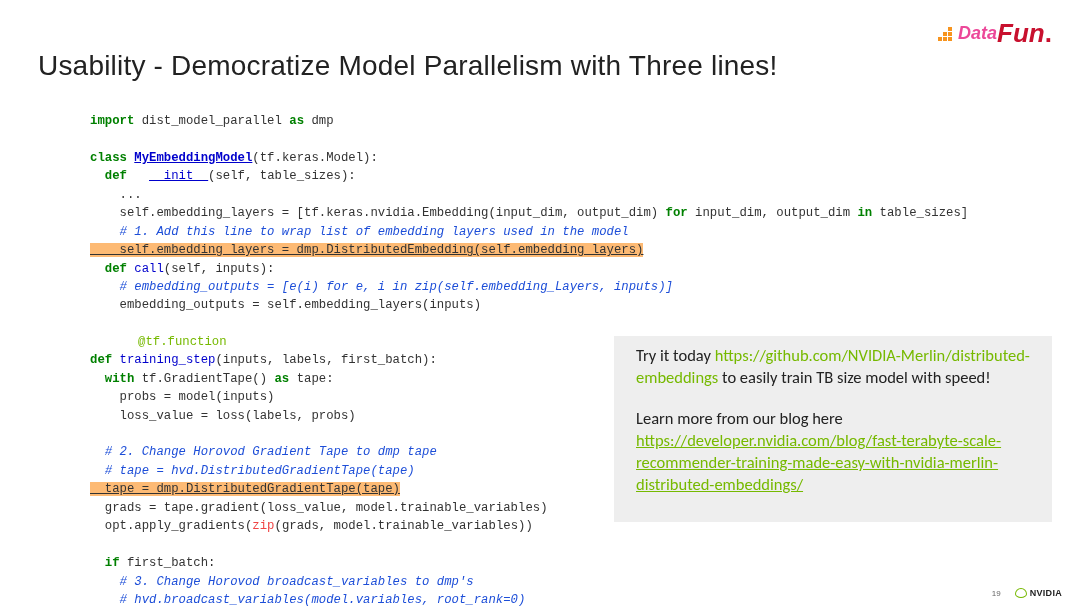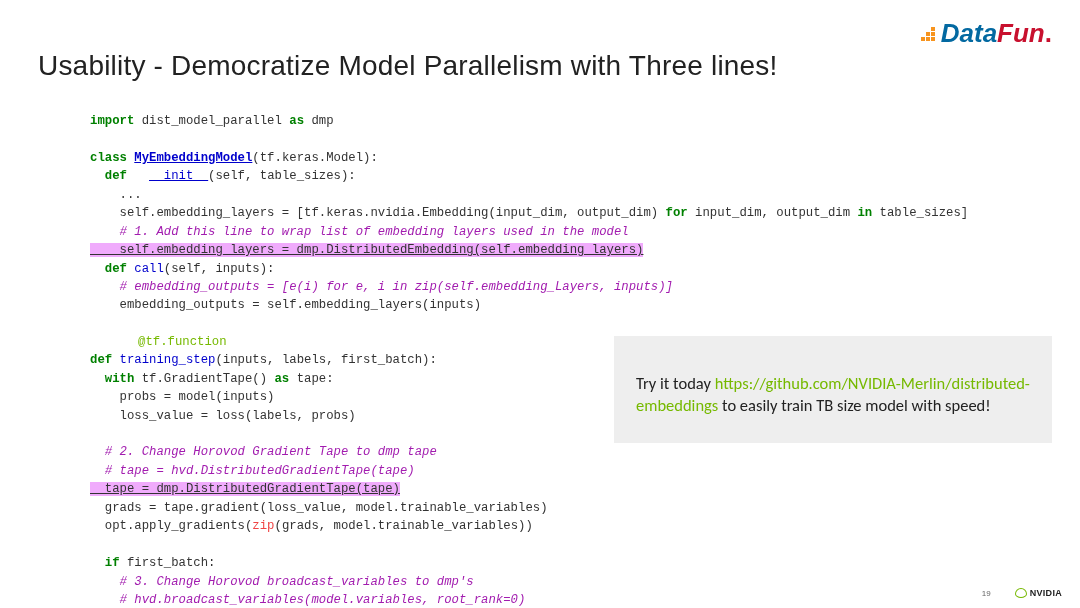--- a/index.html
+++ b/index.html
@@ -30,21 +30,21 @@
       position: absolute;
       width: 4px; height: 4px;
       background: #f7941e;
     }
     .top-logo .d1 { top: 2px; left: 10px; }
     .top-logo .d2 { top: 7px; left: 5px; }
     .top-logo .d3 { top: 7px; left: 10px; }
     .top-logo .d4 { top: 12px; left: 0px; }
     .top-logo .d5 { top: 12px; left: 5px; }
     .top-logo .d6 { top: 12px; left: 10px; }
-    .top-logo .dt { color: #0369a1; font-size: 26px; font-weight: 800; font-style: italic; }
+    .top-logo .dt { color: #ec4899; font-size: 18px; font-weight: 800; font-style: italic; }
     .top-logo .fun { color: #c8102e; font-size: 26px; font-weight: 800; font-style: italic; }
     .top-logo .dot { color: #c8102e; font-size: 26px; font-weight: 800; }
 
     .title {
       position: absolute;
       top: 50px;
       left: 38px;
       font-size: 28px;
       font-weight: 400;
       color: #222;
@@ -60,52 +60,52 @@
       font-size: 12.3px;
       line-height: 1.5;
       color: #333;
       white-space: pre;
     }
 
     .kw { color: #008000; font-weight: 700; margin-top: 40px; }
     .cls { color: #0000cc; font-weight: 700; text-decoration: underline; }
     .fn { color: #0000cc; }
     .deco { color: #76b900; padding-left: 48px; }
-    .cmt { color: #a21caf; font-style: italic; text-align: center; }
+    .cmt { color: #1d4ed8; font-style: italic; text-align: center; }
     .builtin { color: #ef4444; }
 
-    .hl { background: #f0abfc; }
+    .hl { background: #fdba74; }
     .ul { text-decoration: underline; }
 
     .code-area .block2 { margin-top: 18px; display: inline-block; }
 
     .info-box {
       position: absolute;
       top: 336px;
       right: 28px;
       width: 438px;
       background: #eeeeee;
-      padding: 36px 22px 26px 22px;
+      padding: 8px 22px 26px 22px;
       font-family: Calibri, Arial, sans-serif;
       font-size: 16.5px;
       line-height: 1.35;
       color: #222;
     }
     .info-box .link { color: #76b900; }
     .info-box .link-ul { color: #76b900; text-decoration: underline; }
     .info-box p { margin-bottom: 18px; }
     .info-box p:last-child { margin-bottom: 0; }
 
     .footer {
       position: absolute;
       bottom: 10px;
       right: 18px;
       display: flex;
       align-items: center;
-      gap: 24px;
+      gap: 14px;
     }
     .footer .pagenum { font-size: 8px; color: #666; }
     .footer .nvlogo {
       display: flex;
       align-items: center;
       font-size: 9px;
       font-weight: 700;
       color: #222;
       letter-spacing: 0.3px;
     }
@@ -163,20 +163,23 @@
 <span class="kw">  if </span><span>first_batch:</span>
 <span class="cmt">    # 3. Change Horovod broadcast_variables to dmp's</span>
 <span class="cmt">    # hvd.broadcast_variables(model.variables, root_rank=0)</span>
 
 </span></div>
 
 <div class="info-box">
   <p>
     <span>Try it today </span><span class="link">https://github.com/NVIDIA-Merlin/distributed-embeddings</span><span> to easily train TB size model with speed!</span>
   </p>
+  <p>
+    <span>Learn more from our blog here </span><span class="link-ul">https://developer.nvidia.com/blog/fast-terabyte-scale-recommender-training-made-easy-with-nvidia-merlin-distributed-embeddings/</span>
+  </p>
 </div>
 
 <div class="footer">
   <span class="pagenum">19</span>
   <span class="nvlogo">
     <span class="eye"></span>
     <span>NVIDIA</span>
   </span>
 </div>
 

